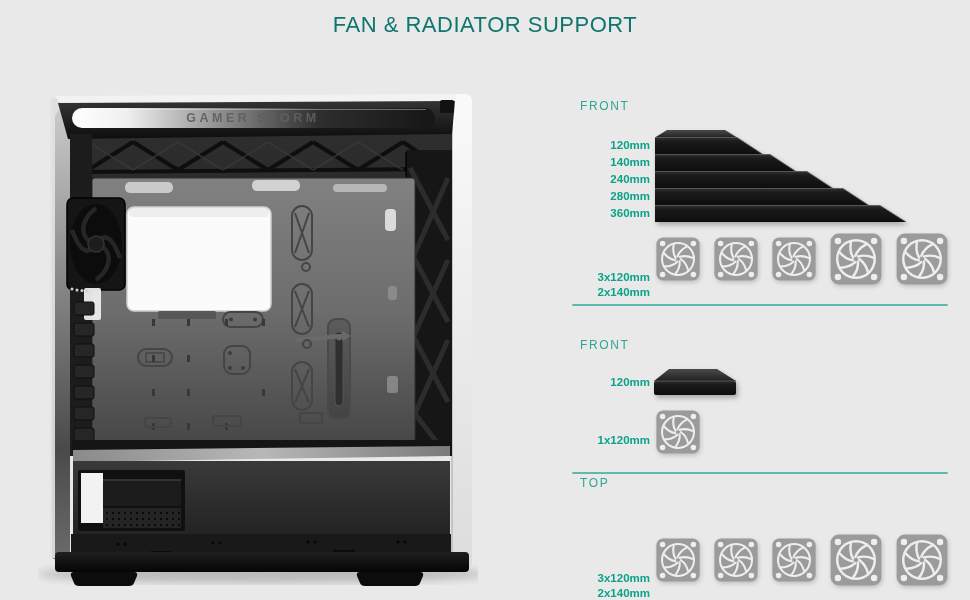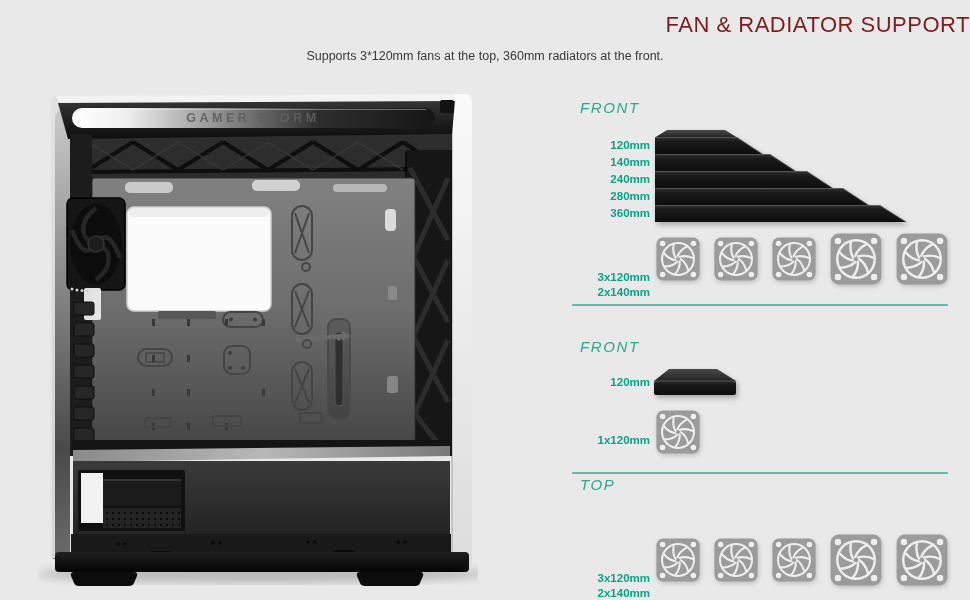--- a/index.html
+++ b/index.html
@@ -5,40 +5,39 @@
   html,body{margin:0;padding:0}
   body{
     width:970px;height:600px;position:relative;overflow:hidden;
     background:#e9e9e9;
     font-family:"Liberation Sans",sans-serif;
   }
   .page{position:absolute;inset:0;background:var(--background,#e9e9e9)}
 
   .title{
     position:absolute;top:12px;left:0;width:100%;margin:0;
-    text-align:right;font-size:22px;font-weight:400;
-    color:#7f1d1d;letter-spacing:.5px;
+    text-align:center;font-size:22px;font-weight:400;
+    color:#0f766e;letter-spacing:.5px;
   }
   .subtitle{
     position:absolute;top:49px;left:0;width:100%;margin:0;
     text-align:center;font-size:12.5px;color:#3a3a3a;
   }
 
   .case-wrap{position:absolute;left:38px;top:72px;width:440px;height:514px}
   .case-svg{display:block;width:440px;height:514px}
   .brand-text{
     font-family:"Liberation Sans",sans-serif;font-weight:bold;
     font-size:12.5px;letter-spacing:3.5px;fill:#5f5f5f;opacity:.92;
   }
 
   .sec-heading{
     position:absolute;left:580px;margin:0;
-    font-size:15px;font-weight:400;letter-spacing:1.6px;
+    font-size:12px;font-weight:400;letter-spacing:1.6px;
     color:var(--accent,#2fa692);
-    font-style:italic;
   }
   #front-heading{top:99px}
   #rear-heading{top:338px}
   #top-heading{top:476px}
 
   .rad-labels{
     position:absolute;left:565px;width:85px;text-align:right;
     font-weight:bold;font-size:11.5px;color:var(--label,#0aa388);
   }
   #front-rad-labels{top:137px}
@@ -97,21 +96,20 @@
         <path d="M48.7,44.2 Q54.2,30.4 69,23"></path>
         <path d="M53.7,45.3 Q67.9,41.1 82.9,48"></path>
       </g>
     </symbol>
   </defs>
 </svg>
 
 <div class="page">
 
   <h1 class="title">FAN &amp; RADIATOR SUPPORT</h1>
-  <p class="subtitle">Supports 3*120mm fans at the top, 360mm radiators at the front.</p>
 
   <div class="case-wrap">
     <svg class="case-svg" viewBox="0 0 440 514">
       <defs>
         <linearGradient id="gFrame" x1="0" y1="0" x2="0" y2="1">
           <stop offset="0" stop-color="#fafafa"></stop>
             <stop offset="1" stop-color="#dcdcdc"></stop>
         </linearGradient>
         <linearGradient id="gLeft" x1="0" y1="0" x2="0" y2="1">
           <stop offset="0" stop-color="#cfcfcf"></stop>

